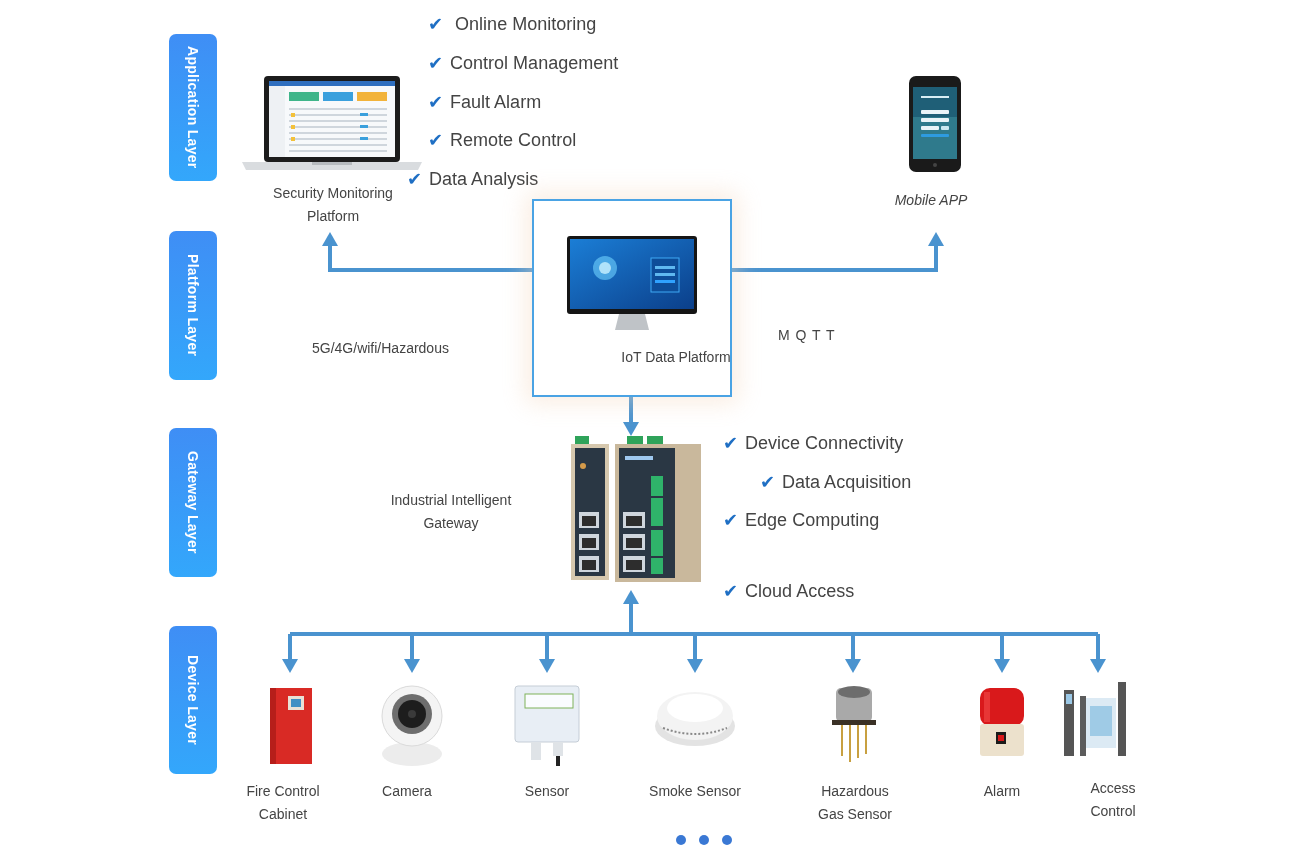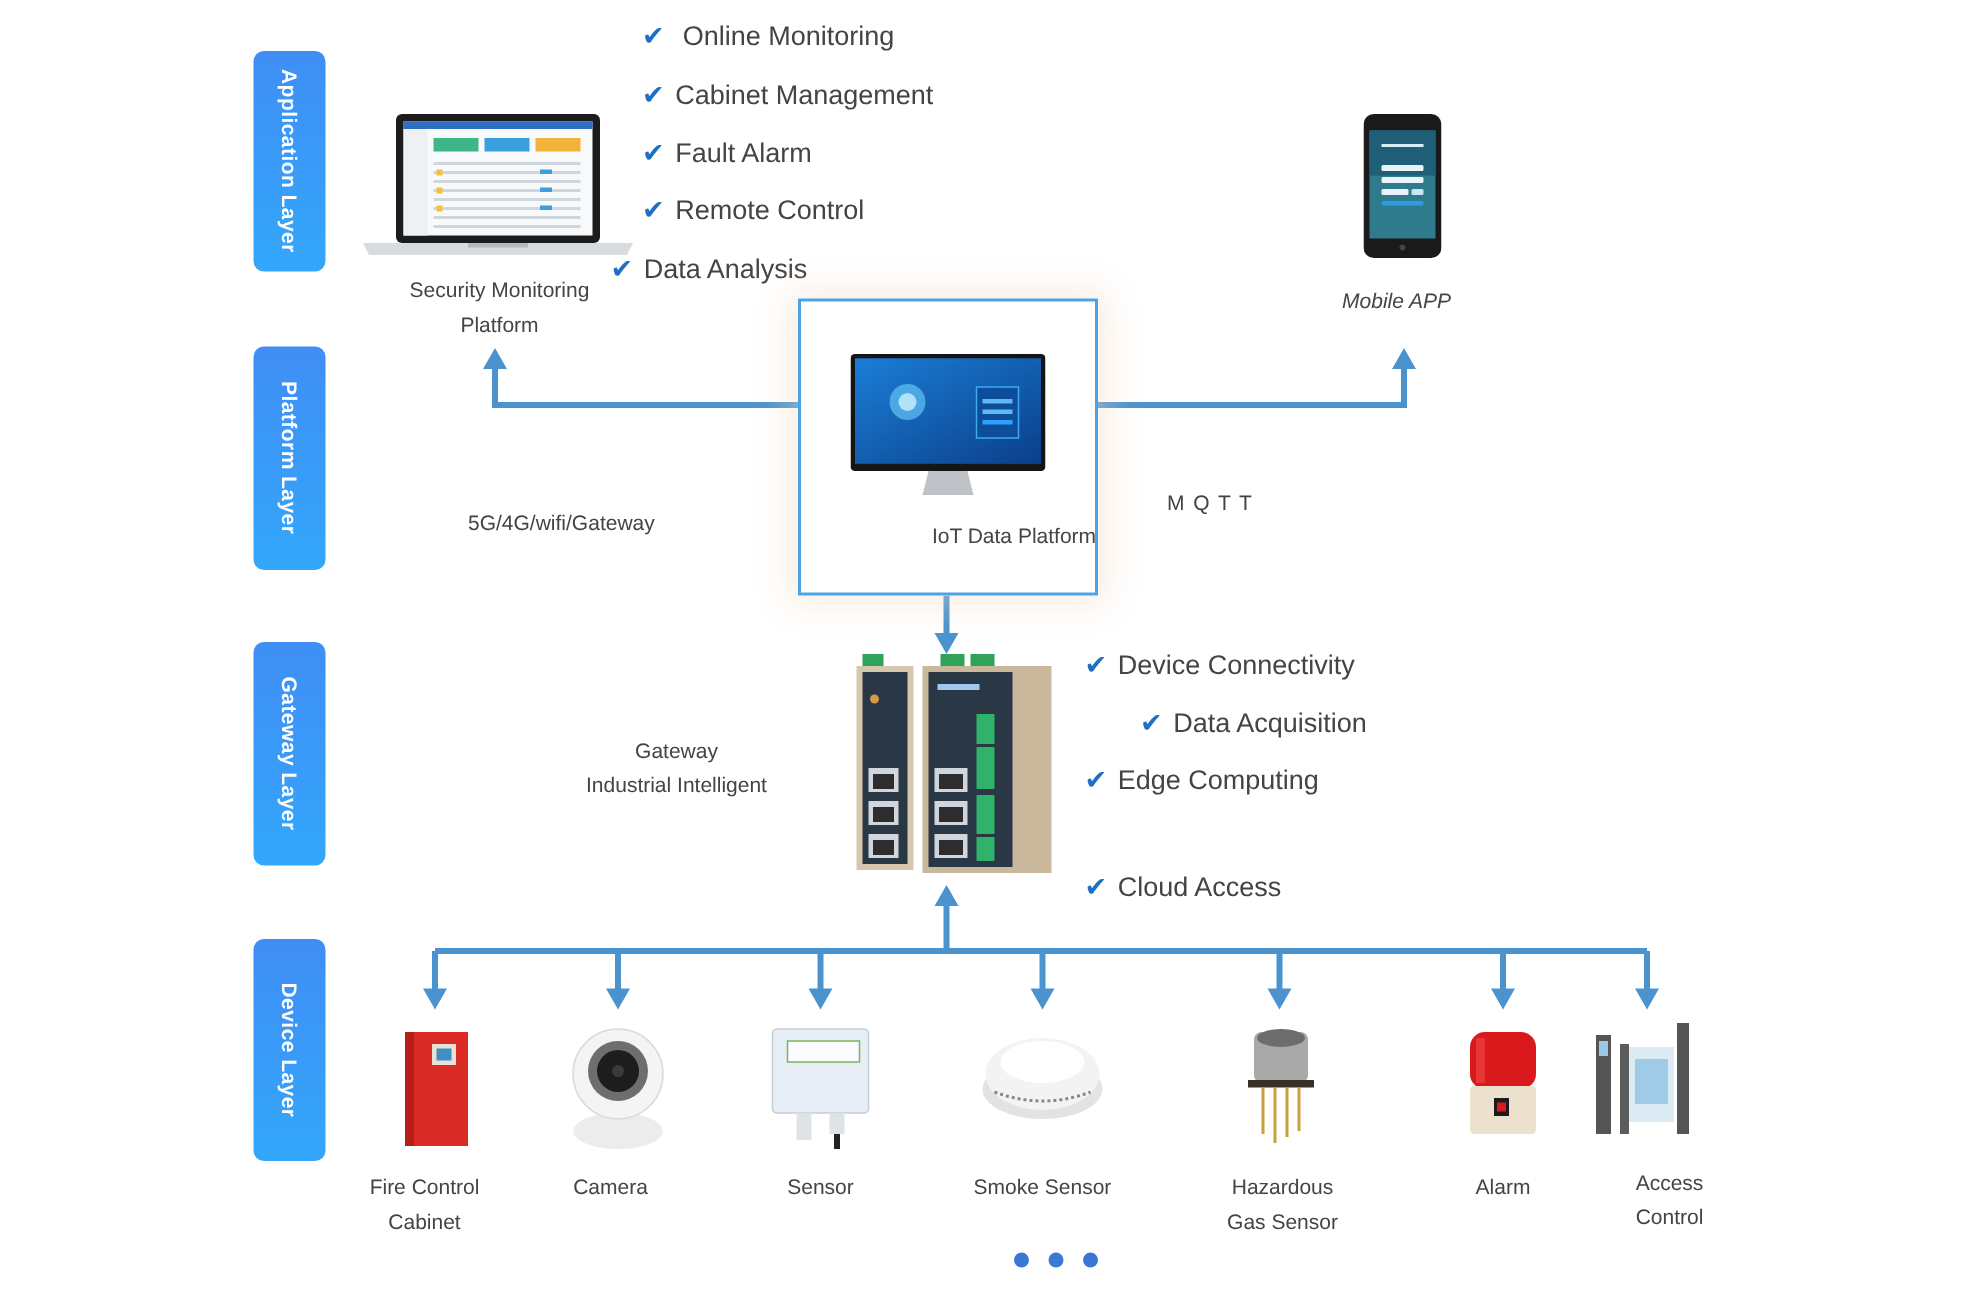--- a/index.html
+++ b/index.html
@@ -101,21 +101,21 @@
     <path d="M0,86 L180,86 L176,94 L4,94 Z" fill="#d9dcdf"></path>
     <rect x="70" y="86" width="40" height="3" fill="#b6babe"></rect>
   </svg>
 </div>
 <div class="lbl" style="left:236px;top:182px;width:194px;">
   <div>Security Monitoring</div>
   <div>Platform</div>
 </div>
 
 <div class="feat" style="left:428px;top:13px;"><span class="chk">✔</span> <span>Online Monitoring</span></div>
-<div class="feat" style="left:428px;top:52px;"><span class="chk">✔</span><span>Cabinet Management</span></div>
+<div class="feat" style="left:428px;top:52px;"><span class="chk">✔</span><span>Control Management</span></div>
 <div class="feat" style="left:428px;top:91px;"><span class="chk">✔</span><span>Fault Alarm</span></div>
 <div class="feat" style="left:428px;top:129px;"><span class="chk">✔</span><span>Remote Control</span></div>
 <div class="feat" style="left:407px;top:168px;"><span class="chk">✔</span><span>Data Analysis</span></div>
 
 <div class="abs" style="left:909px;top:76px;width:52px;height:96px;">
   <svg width="52" height="96" viewBox="0 0 52 96">
     <rect x="0" y="0" width="52" height="96" rx="7" fill="#1a1a1a"></rect>
     <rect x="4" y="11" width="44" height="72" fill="#2f7a8c"></rect>
     <rect x="4" y="11" width="44" height="30" fill="#1f5f77"></rect>
     <rect x="12" y="20" width="28" height="2" fill="#d8eef5"></rect>
@@ -145,21 +145,21 @@
     <circle cx="38" cy="32" r="6" fill="#c9f1ff" opacity="0.8"></circle>
     <rect x="84" y="22" width="28" height="34" fill="#0d4d99" stroke="#3fa9f5" stroke-width="1"></rect>
     <rect x="88" y="30" width="20" height="3" fill="#5fb8f0"></rect>
     <rect x="88" y="37" width="20" height="3" fill="#5fb8f0"></rect>
     <rect x="88" y="44" width="20" height="3" fill="#2fa2ff"></rect>
     <path d="M52,78 L78,78 L82,94 L48,94 Z" fill="#bfc3c7"></path>
   </svg>
 </div>
 <div class="lbl" style="left:534px;top:346px;width:196px;margin-left:44px;">IoT Data Platform</div>
 
-<div class="lbl" style="left:312px;top:337px;width:204px;text-align:left;">5G/4G/wifi/Gateway</div>
+<div class="lbl" style="left:312px;top:337px;width:204px;text-align:left;">5G/4G/wifi/Hazardous</div>
 <div class="lbl" style="left:778px;top:324px;width:80px;text-align:left;letter-spacing:1px;">M Q T T</div>
 
 <div class="abs" style="left:565px;top:436px;width:138px;height:146px;">
   <svg width="138" height="146" viewBox="0 0 138 146">
 
     <rect x="10" y="0" width="14" height="10" fill="#2fa35a"></rect>
     <rect x="6" y="8" width="38" height="136" fill="#d6c8ae"></rect>
     <rect x="10" y="12" width="30" height="128" fill="#2a3744"></rect>
     <circle cx="18" cy="30" r="3" fill="#d49a4a"></circle>
     <g fill="#cfd6dd">
@@ -190,22 +190,22 @@
         <rect x="58" y="120" width="22" height="16"></rect>
       </g>
     <g fill="#2d2d2d">
         <rect x="61" y="80" width="16" height="10"></rect>
         <rect x="61" y="102" width="16" height="10"></rect>
         <rect x="61" y="124" width="16" height="10"></rect>
       </g>
   </svg>
 </div>
 <div class="lbl" style="left:352px;top:489px;width:198px;">
+  <div>Industrial Intelligent</div>
   <div>Gateway</div>
-  <div>Industrial Intelligent</div>
 </div>
 
 <div class="feat" style="left:723px;top:432px;"><span class="chk">✔</span><span>Device Connectivity</span></div>
 <div class="feat" style="left:760px;top:471px;"><span class="chk">✔</span><span>Data Acquisition</span></div>
 <div class="feat" style="left:723px;top:509px;"><span class="chk">✔</span><span>Edge Computing</span></div>
 <div class="feat" style="left:723px;top:580px;"><span class="chk">✔</span><span>Cloud Access</span></div>
 
 <div class="abs" style="left:268px;top:686px;width:46px;height:80px;">
   <svg width="46" height="80" viewBox="0 0 46 80">
     <rect x="2" y="2" width="42" height="76" fill="#d92a25"></rect>

